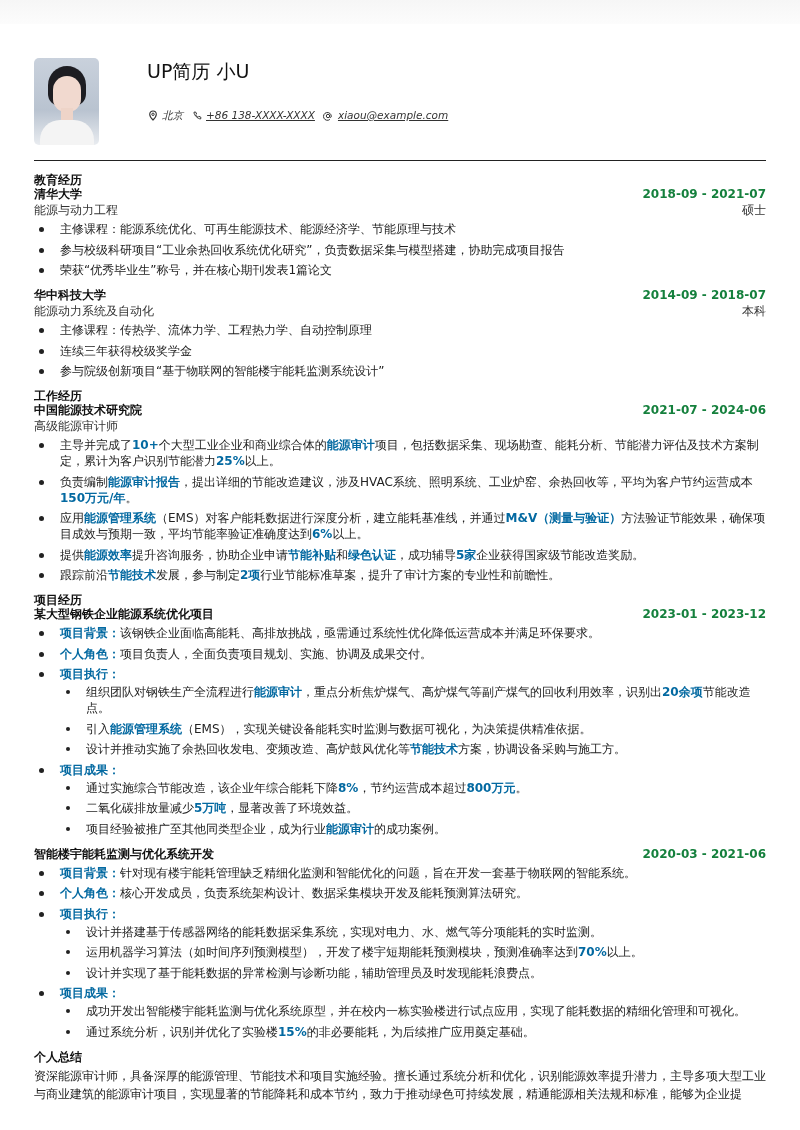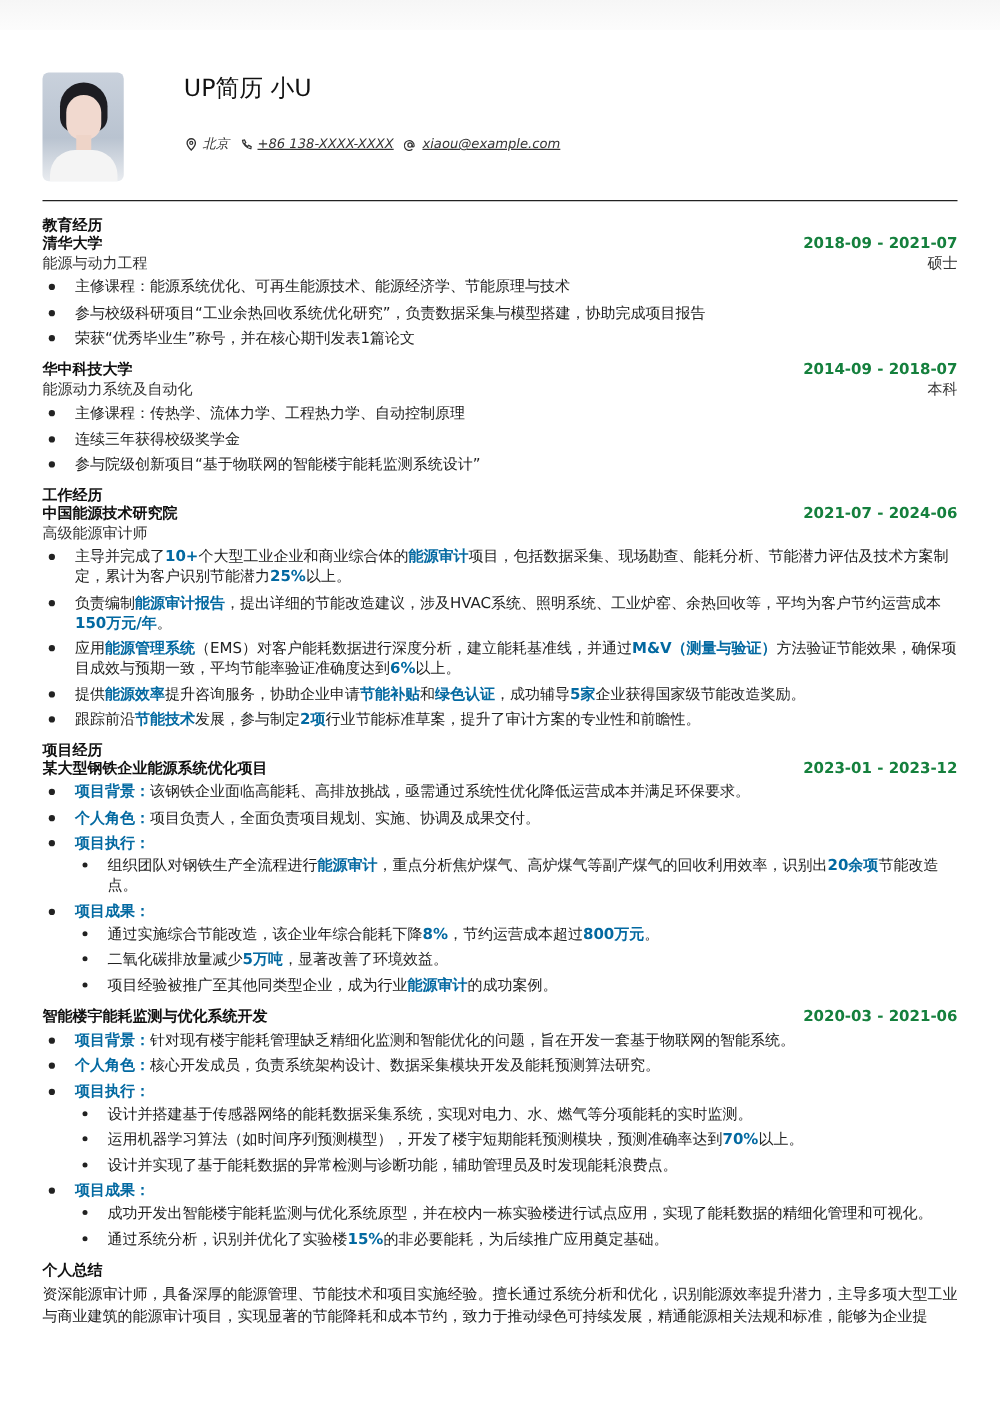--- a/index.html
+++ b/index.html
@@ -147,20 +147,22 @@
         <div class="entry">
           <div class="row">
             <div class="org">某大型钢铁企业能源系统优化项目</div>
             <div class="date">2023-01 - 2023-12</div>
           </div>
           <ul class="bl">
             <li><b>项目背景：</b><span>该钢铁企业面临高能耗、高排放挑战，亟需通过系统性优化降低运营成本并满足环保要求。</span></li>
             <li><b>个人角色：</b><span>项目负责人，全面负责项目规划、实施、协调及成果交付。</span></li>
             <li><b>项目执行：</b><ul class="bl">
                 <li><span>组织团队对钢铁生产全流程进行</span><b>能源审计</b><span>，重点分析焦炉煤气、高炉煤气等副产煤气的回收利用效率，识别出</span><b>20余项</b><span>节能改造点。</span></li>
+                <li><span>引入</span><b>能源管理系统</b><span>（EMS），实现关键设备能耗实时监测与数据可视化，为决策提供精准依据。</span></li>
+                <li><span>设计并推动实施了余热回收发电、变频改造、高炉鼓风优化等</span><b>节能技术</b><span>方案，协调设备采购与施工方。</span></li>
               </ul></li>
             <li><b>项目成果：</b><ul class="bl">
                 <li><span>通过实施综合节能改造，该企业年综合能耗下降</span><b>8%</b><span>，节约运营成本超过</span><b>800万元</b><span>。</span></li>
                 <li><span>二氧化碳排放量减少</span><b>5万吨</b><span>，显著改善了环境效益。</span></li>
                 <li><span>项目经验被推广至其他同类型企业，成为行业</span><b>能源审计</b><span>的成功案例。</span></li>
               </ul></li>
           </ul>
         </div>
         <div class="entry">
           <div class="row">

